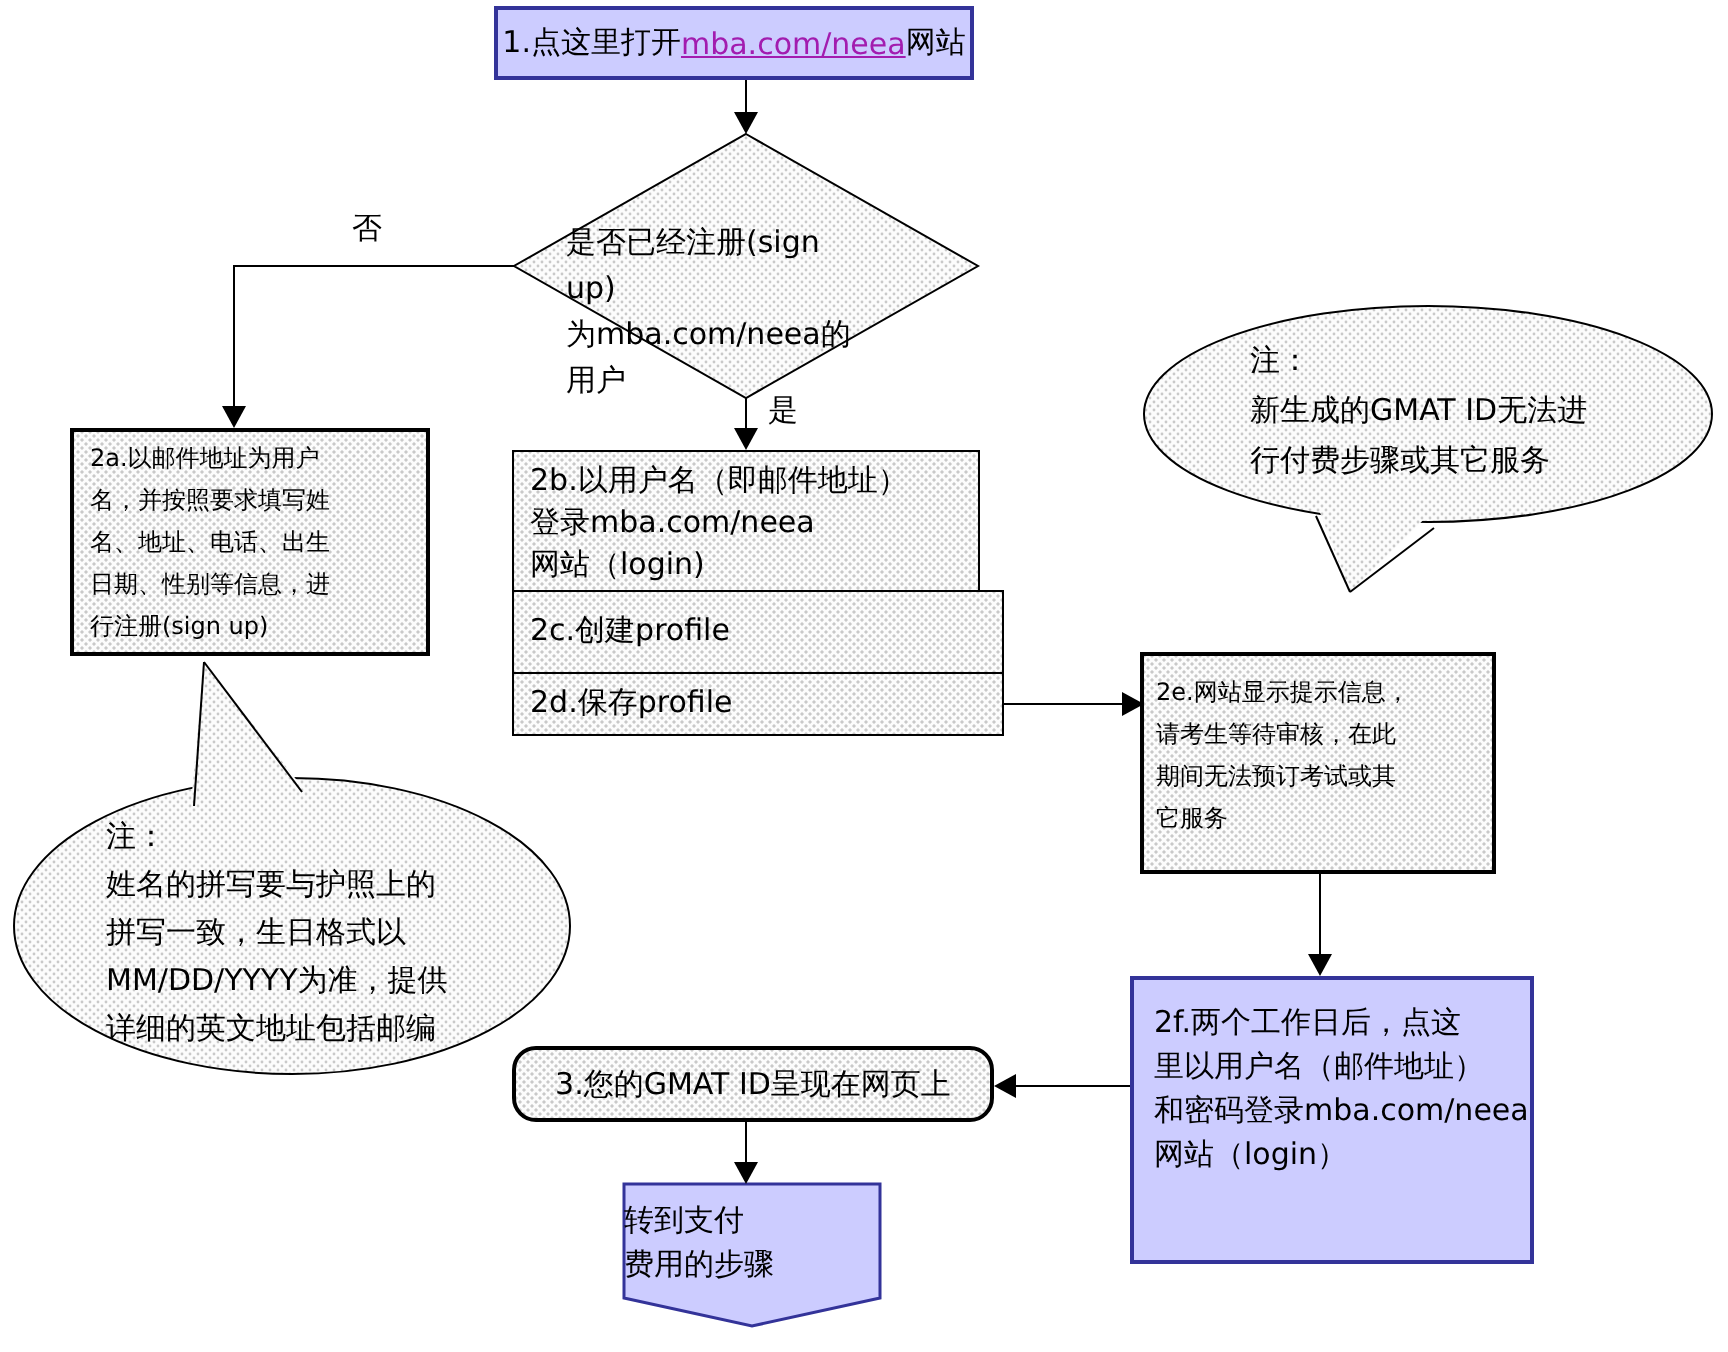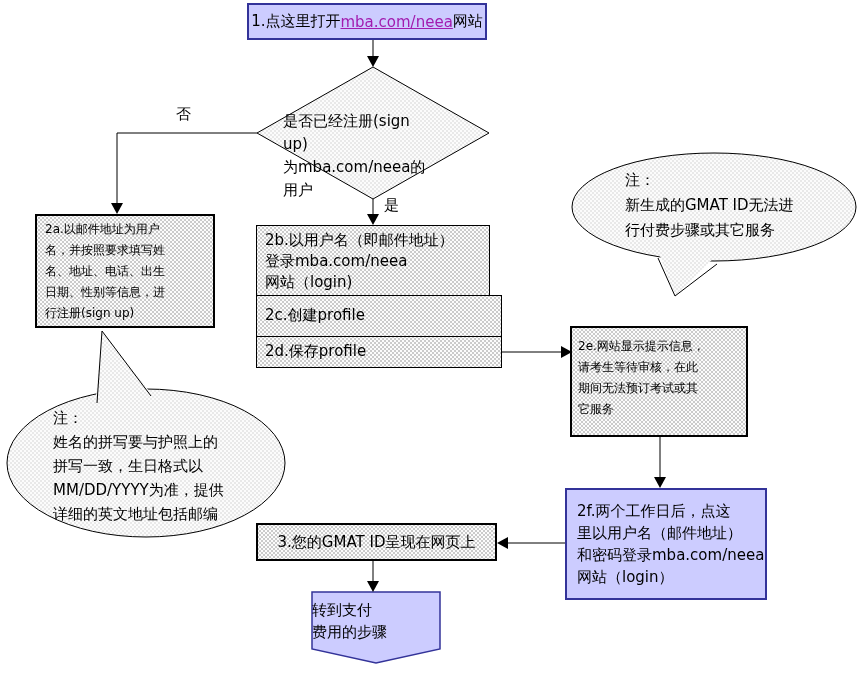--- a/index.html
+++ b/index.html
@@ -95,26 +95,26 @@
 登录mba.com/neea
 网站（login)</div>
   <div class="abs box-thin stipple" style="left:256px;top:295px;width:246px;height:42px;padding:9px 0 0 8px;">2c.创建profile</div>
   <div class="abs box-thin stipple" style="left:256px;top:336px;width:246px;height:32px;padding:4px 0 0 8px;">2d.保存profile</div>
 
   <div class="abs box stipple prewrap" style="left:570px;top:296px;width:178px;height:111px;padding:8px 0 0 6px;margin-top:30px;">2e.网站显示提示信息，
 请考生等待审核，在此
 期间无法预订考试或其
 它服务</div>
 
-  <div class="abs lav prewrap" style="left:565px;top:488px;width:202px;height:112px;padding:10px 0 0 10px;font-size:15px;line-height:22px;">2f.两个工作日后，点这
+  <div class="abs lav prewrap" style="left:565px;top:488px;width:202px;height:144px;padding:10px 0 0 10px;font-size:15px;line-height:22px;">2f.两个工作日后，点这
 里以用户名（邮件地址）
 和密码登录mba.com/neea
 网站（login）</div>
 
-  <div class="abs box stipple center" style="left:256px;top:523px;width:241px;height:38px;font-size:15px;">3.您的GMAT ID呈现在网页上</div>
+  <div class="abs box stipple center" style="left:256px;top:523px;width:241px;height:38px;font-size:15px;border-radius:12px;">3.您的GMAT ID呈现在网页上</div>
 
   <div class="abs prewrap" style="left:312px;top:599px;width:128px;font-size:15px;line-height:22px;">转到支付
 费用的步骤</div>
 
   <div class="abs overlay-text prewrap" style="left:625px;top:168px;width:220px;line-height:25px;">注：
 新生成的GMAT ID无法进
 行付费步骤或其它服务</div>
   <div class="abs overlay-text prewrap" style="left:53px;top:406px;width:220px;line-height:24px;">注：
 姓名的拼写要与护照上的
 拼写一致，生日格式以

